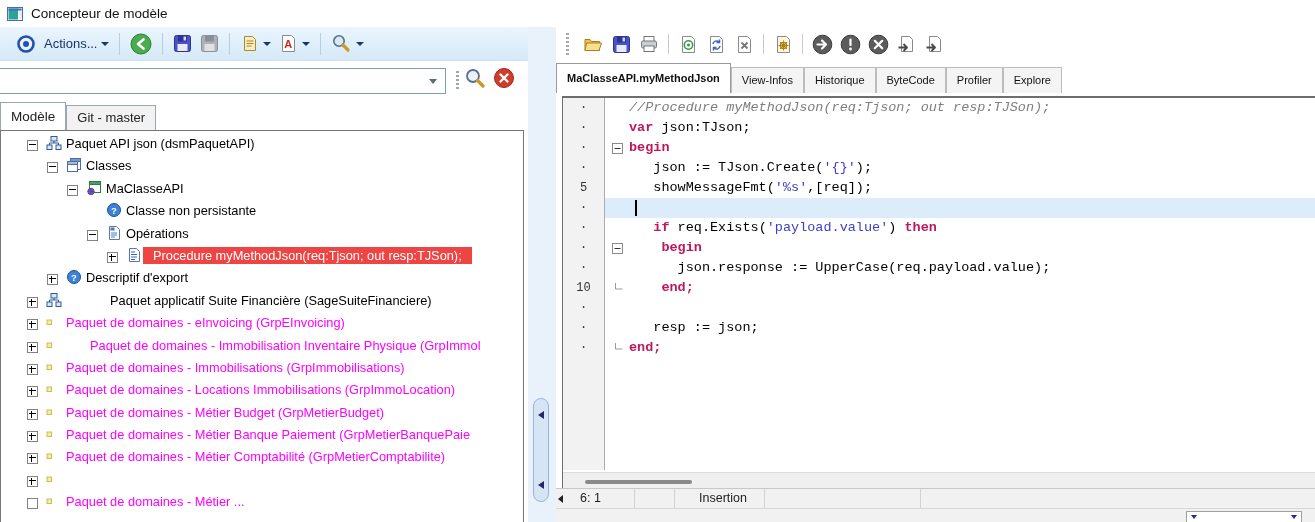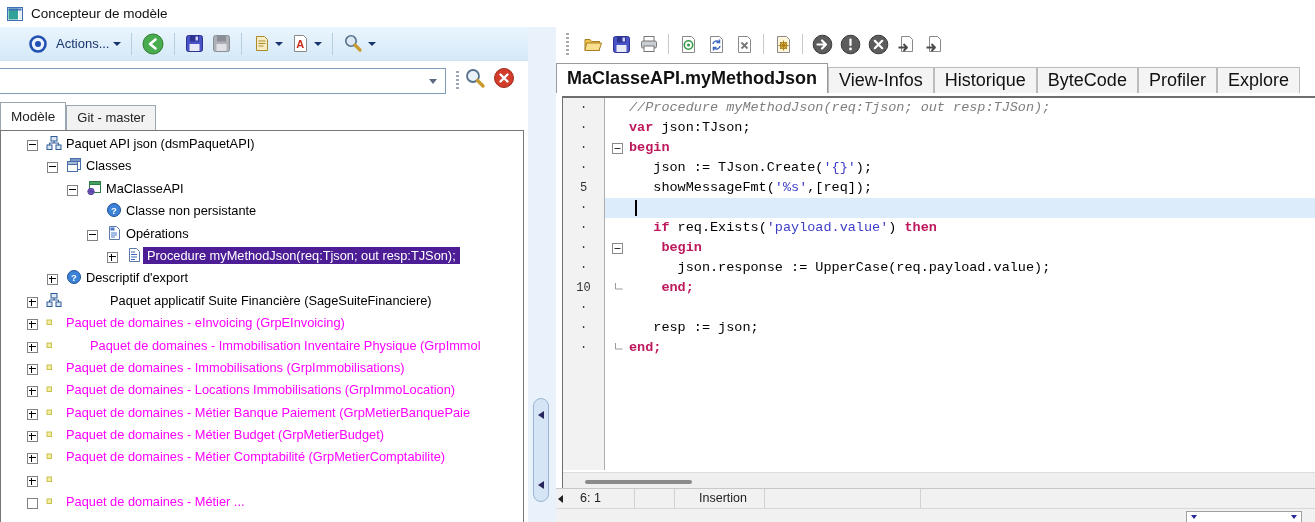--- a/index.html
+++ b/index.html
@@ -5,61 +5,61 @@
   html,body{margin:0;padding:0;background:#fff;}
   .app{position:relative;width:1315px;height:522px;overflow:hidden;background:#fff;
        font-family:"Liberation Sans",sans-serif;font-size:13px;color:#000;}
   
   .titlebar{position:absolute;left:0;top:0;width:1315px;height:27px;background:#fff;display:flex;align-items:center;}
   .titlebar .appicon{margin:0 8px 0 7px;width:16px;height:14px;display:inline-block;}
   .titlebar .title{font-size:13.5px;color:#111;}
   
   .ltoolbar{position:absolute;left:0;top:27px;width:528px;height:34px;
             background:linear-gradient(#eaf5fd,#d5e9f8);border-bottom:1px solid #cfe2f1;
-            display:flex;align-items:center;padding-left:24px;box-sizing:border-box;}
+            display:flex;align-items:center;padding-left:12px;box-sizing:border-box;}
   .tbtn{display:flex;align-items:center;gap:4px;padding:2px 4px;border-radius:3px;}
   .tsep{width:1px;height:22px;background:#b7cede;margin:0 6px;}
   .caret{width:0;height:0;border-left:4px solid transparent;border-right:4px solid transparent;border-top:4.5px solid #17356e;display:inline-block;}
   .actions-label{color:#17356e;font-size:13px;}
   
   .searchrow{position:absolute;left:0;top:61px;width:528px;height:38px;background:#fff;}
   .combo{position:absolute;left:-2px;top:7px;width:448px;height:26px;background:#fff;border:1px solid #7f9db9;box-sizing:border-box;}
   .combo .chev{position:absolute;right:8px;top:10px;width:0;height:0;border-left:4px solid transparent;border-right:4px solid transparent;border-top:5px solid #5a6b7d;}
   .grip-v{position:absolute;left:456px;top:10px;width:3px;height:20px;
           background:repeating-linear-gradient(#9aa7b5 0 2px,transparent 2px 4px);}
   .sicon{position:absolute;top:6px;}
   
   .ltabs{position:absolute;left:0;top:99px;width:528px;height:31px;display:flex;align-items:flex-end;}
   .ltab{height:24px;line-height:24px;padding:0 10px;border:1px solid #9aa6b2;border-bottom:none;background:#f2f2f2;font-size:13px;color:#222;}
   .ltab.active{background:#fff;height:27px;line-height:27px;font-size:13.5px;}
   
   .tree{position:absolute;left:0;top:130px;width:524px;height:392px;background:#fff;
         border:1px solid #767676;border-bottom:none;box-sizing:border-box;overflow:hidden;padding-top:3px;}
   .trow{position:relative;height:22.4px;}
   .trow .lbl{position:absolute;top:2px;white-space:nowrap;font-size:12.8px;}
-  .trow .lbl.sel{background:#4c1d95;color:#fff;padding:1px 4px;top:1px;}
+  .trow .lbl.sel{background:#ef4444;color:#fff;padding:1px 10px;top:1px;}
   .trow .lbl.pink{color:#ff00ff;}
   .ebox{position:absolute;top:6px;width:9px;height:9px;background:#fff;border:1px solid #828282;}
   .ebox .h{position:absolute;left:1px;right:1px;top:3px;height:1px;background:#000;}
   .ebox .v{position:absolute;top:1px;bottom:1px;left:3px;width:1px;background:#000;}
   .ticon{position:absolute;top:1px;width:16px;height:16px;}
   .ticon svg{width:16px;height:16px;}
   
   .splitter{position:absolute;left:528px;top:27px;width:28px;height:495px;background:#e9f1fa;}
   .split-pill{position:absolute;left:5px;top:371px;width:16px;height:104px;background:#d6e5f6;border:1px solid #9ab4d4;border-radius:8px;box-sizing:border-box;}
   .split-arrow{position:absolute;left:4px;width:0;height:0;border-top:4px solid transparent;border-bottom:4px solid transparent;border-right:6px solid #27275e;}
   
   .rpane{position:absolute;left:556px;top:27px;width:759px;height:495px;background:#fff;}
   .rtoolbar{position:absolute;left:0;top:0;width:759px;height:34px;background:#fff;display:flex;align-items:center;}
   .rgrip{width:3px;height:22px;margin:0 10px 0 10px;background:repeating-linear-gradient(#a8a8a8 0 2px,transparent 2px 4px);}
   .ricon{width:22px;height:22px;display:flex;align-items:center;justify-content:center;margin:0 3px;}
   .rsep{width:1px;height:20px;background:#c9c9c9;margin:0 5px;}
   
   .rtabs{position:absolute;left:0;top:34px;width:759px;height:32px;display:flex;align-items:flex-end;overflow:hidden;}
-  .rtab{height:25px;line-height:25px;padding:0 10px;background:#f4f4f4;border:1px solid #bcbcbc;border-bottom:none;font-size:18px;color:#111;white-space:nowrap;text-align:center;}
+  .rtab{height:25px;line-height:25px;padding:0 10px;background:#f4f4f4;border:1px solid #bcbcbc;border-bottom:none;font-size:11px;color:#111;white-space:nowrap;text-align:center;}
   .rtab.active{background:#fff;height:29px;line-height:29px;font-weight:bold;border-color:#9a9a9a;}
   
   .editorbox{position:absolute;left:6px;top:69px;width:753px;height:419px;border-top:2px solid #6e6e6e;border-left:1px solid #6e6e6e;box-sizing:border-box;background:#fff;}
   .lines{position:absolute;left:0;top:0;width:100%;height:372px;overflow:hidden;}
   .cline{display:flex;height:20px;}
   .gut{width:42px;background:#f2f2f2;border-right:1px solid #adadad;box-sizing:border-box;
        font-family:"Liberation Mono",monospace;font-size:12px;color:#333;text-align:center;line-height:20px;flex:none;}
   .rest{flex:1;position:relative;display:flex;align-items:center;}
   .cline.cur .rest{background:#ddecfa;}
   .fold{width:24px;flex:none;display:flex;align-items:center;justify-content:center;}
@@ -312,31 +312,31 @@
         <span class="lbl pink" style="left: 65px;">Paquet de domaines - Locations Immobilisations (GrpImmoLocation)</span>
       </div>
       <div class="trow">
         <span class="ebox" style="left: 26px;">
           <span class="h"></span>
           <span class="v"></span>
         </span>
         <span class="ticon" style="left: 45px;"><svg viewBox="0 0 16 16">
             <rect x="1" y="6" width="4.5" height="4.5" fill="#f3efa0" stroke="#c9c050"></rect>
           </svg></span>
+        <span class="lbl pink" style="left: 65px;">Paquet de domaines - Métier Budget (GrpMetierBudget)</span>
+      </div>
+      <div class="trow">
+        <span class="ebox" style="left: 26px;">
+          <span class="h"></span>
+          <span class="v"></span>
+        </span>
+        <span class="ticon" style="left: 45px;"><svg viewBox="0 0 16 16">
+            <rect x="1" y="6" width="4.5" height="4.5" fill="#f3efa0" stroke="#c9c050"></rect>
+          </svg></span>
         <span class="lbl pink" style="left: 65px;">Paquet de domaines - Métier Banque Paiement (GrpMetierBanquePaie</span>
-      </div>
-      <div class="trow">
-        <span class="ebox" style="left: 26px;">
-          <span class="h"></span>
-          <span class="v"></span>
-        </span>
-        <span class="ticon" style="left: 45px;"><svg viewBox="0 0 16 16">
-            <rect x="1" y="6" width="4.5" height="4.5" fill="#f3efa0" stroke="#c9c050"></rect>
-          </svg></span>
-        <span class="lbl pink" style="left: 65px;">Paquet de domaines - Métier Budget (GrpMetierBudget)</span>
       </div>
       <div class="trow">
         <span class="ebox" style="left: 26px;">
           <span class="h"></span>
           <span class="v"></span>
         </span>
         <span class="ticon" style="left: 45px;"><svg viewBox="0 0 16 16">
             <rect x="1" y="6" width="4.5" height="4.5" fill="#f3efa0" stroke="#c9c050"></rect>
           </svg></span>
         <span class="lbl pink" style="left: 65px;">Paquet de domaines - Métier Comptabilité (GrpMetierComptabilite)</span>

